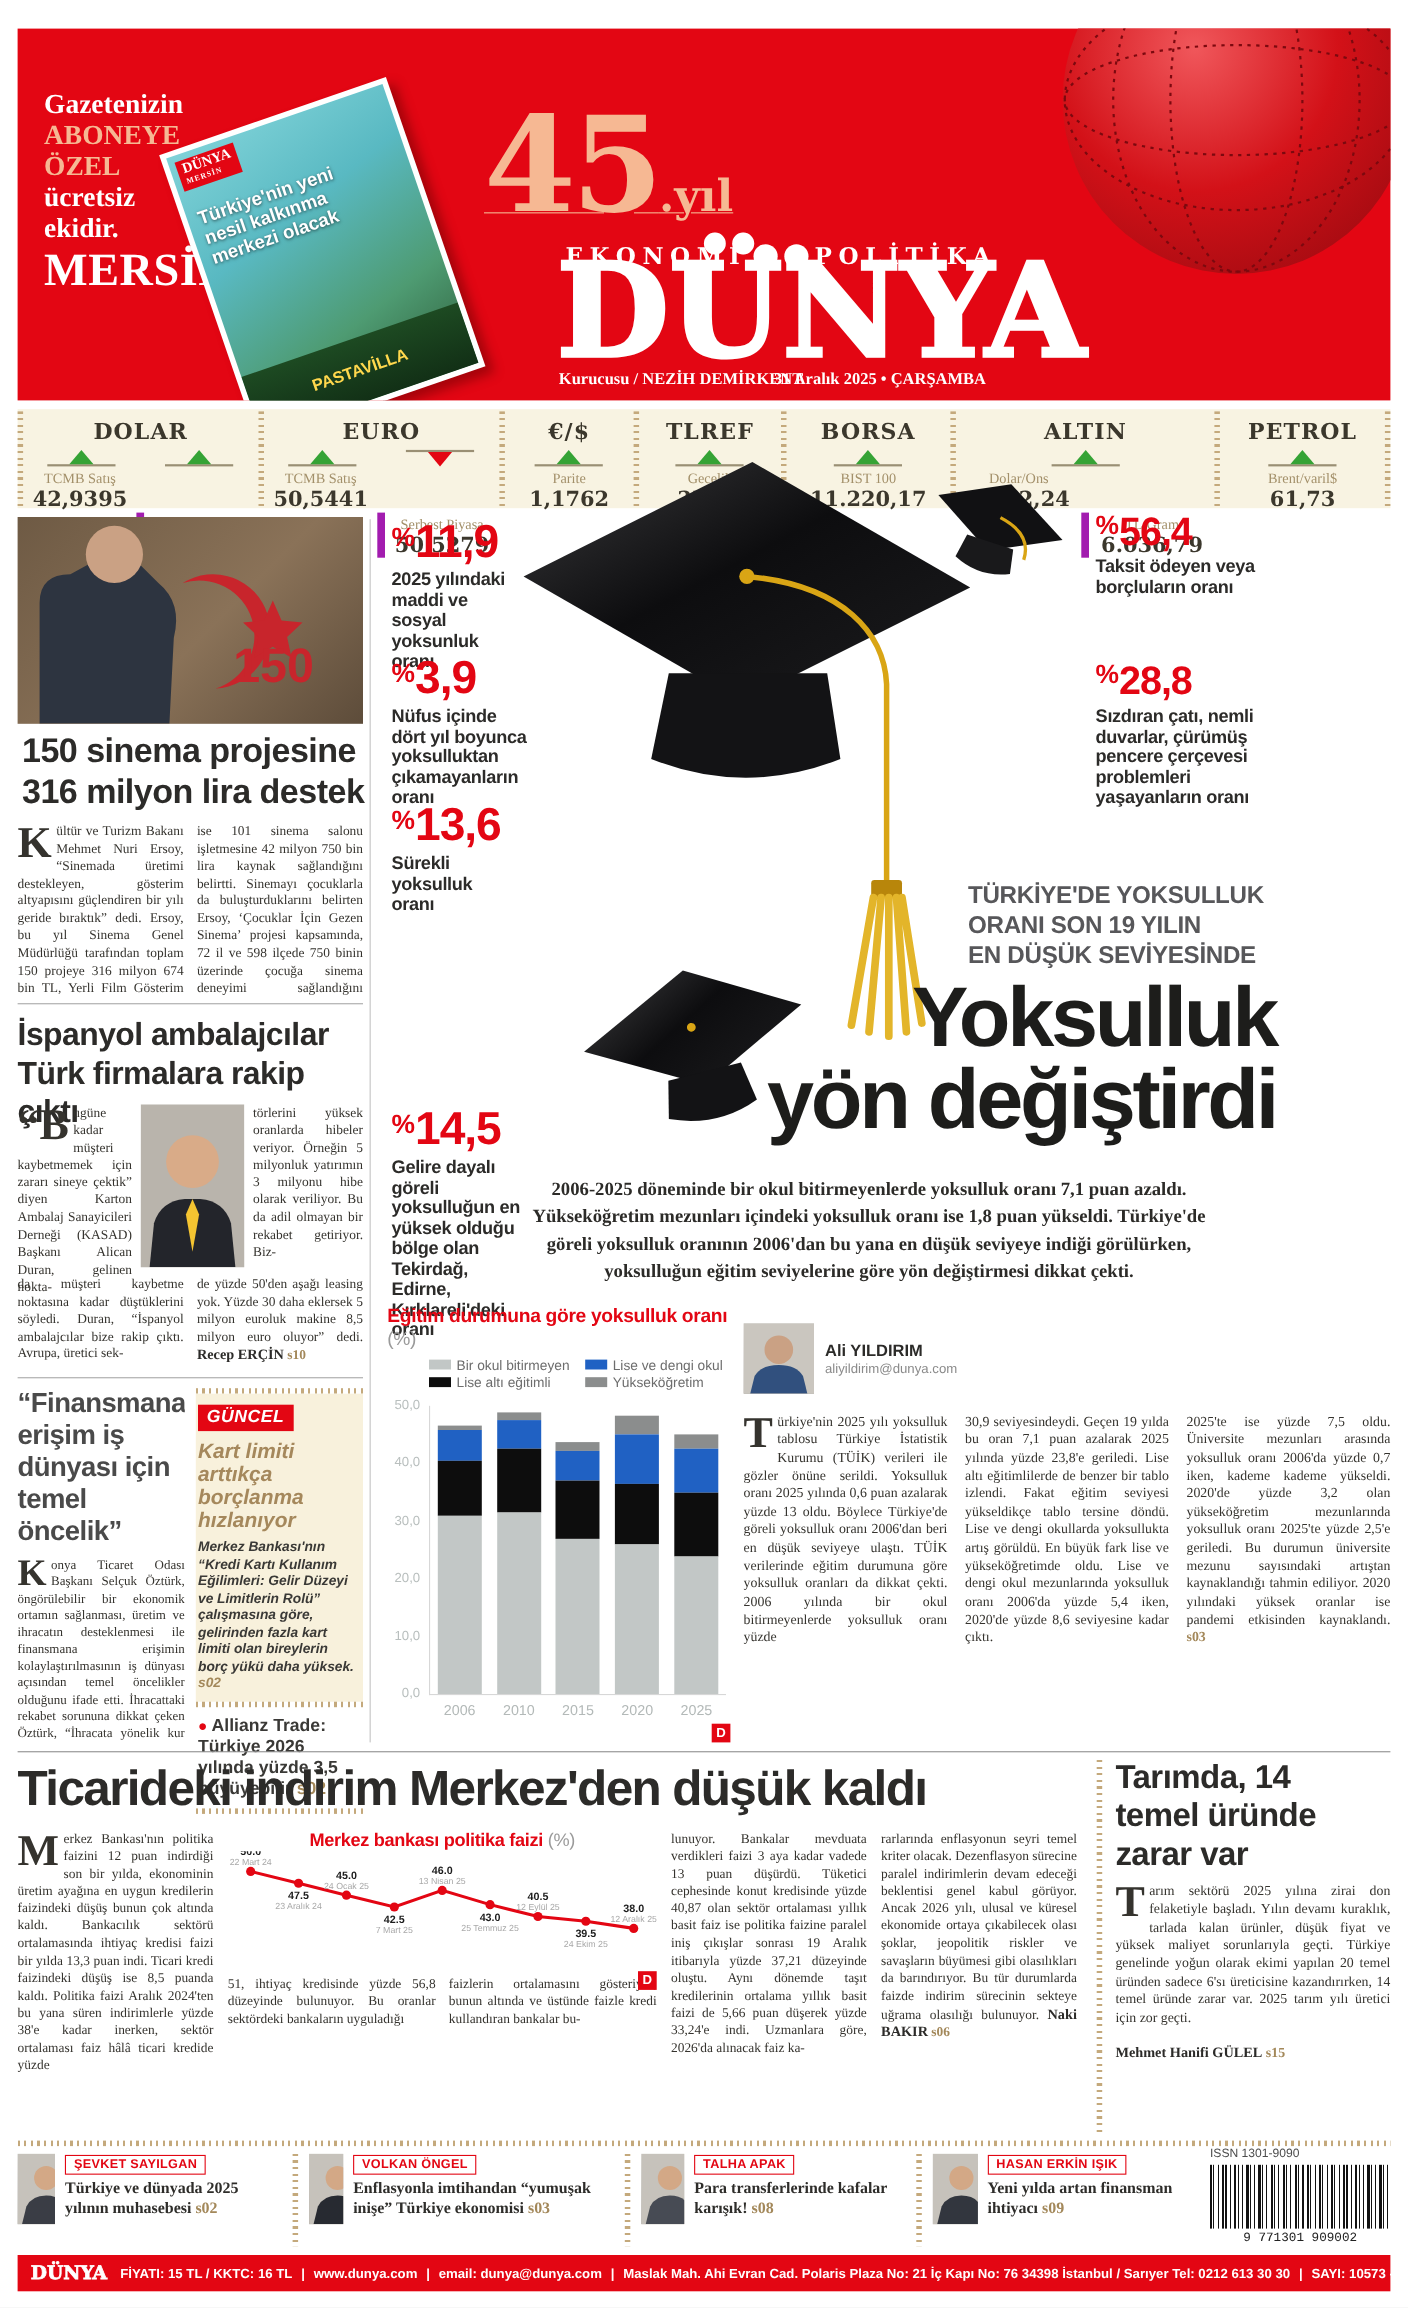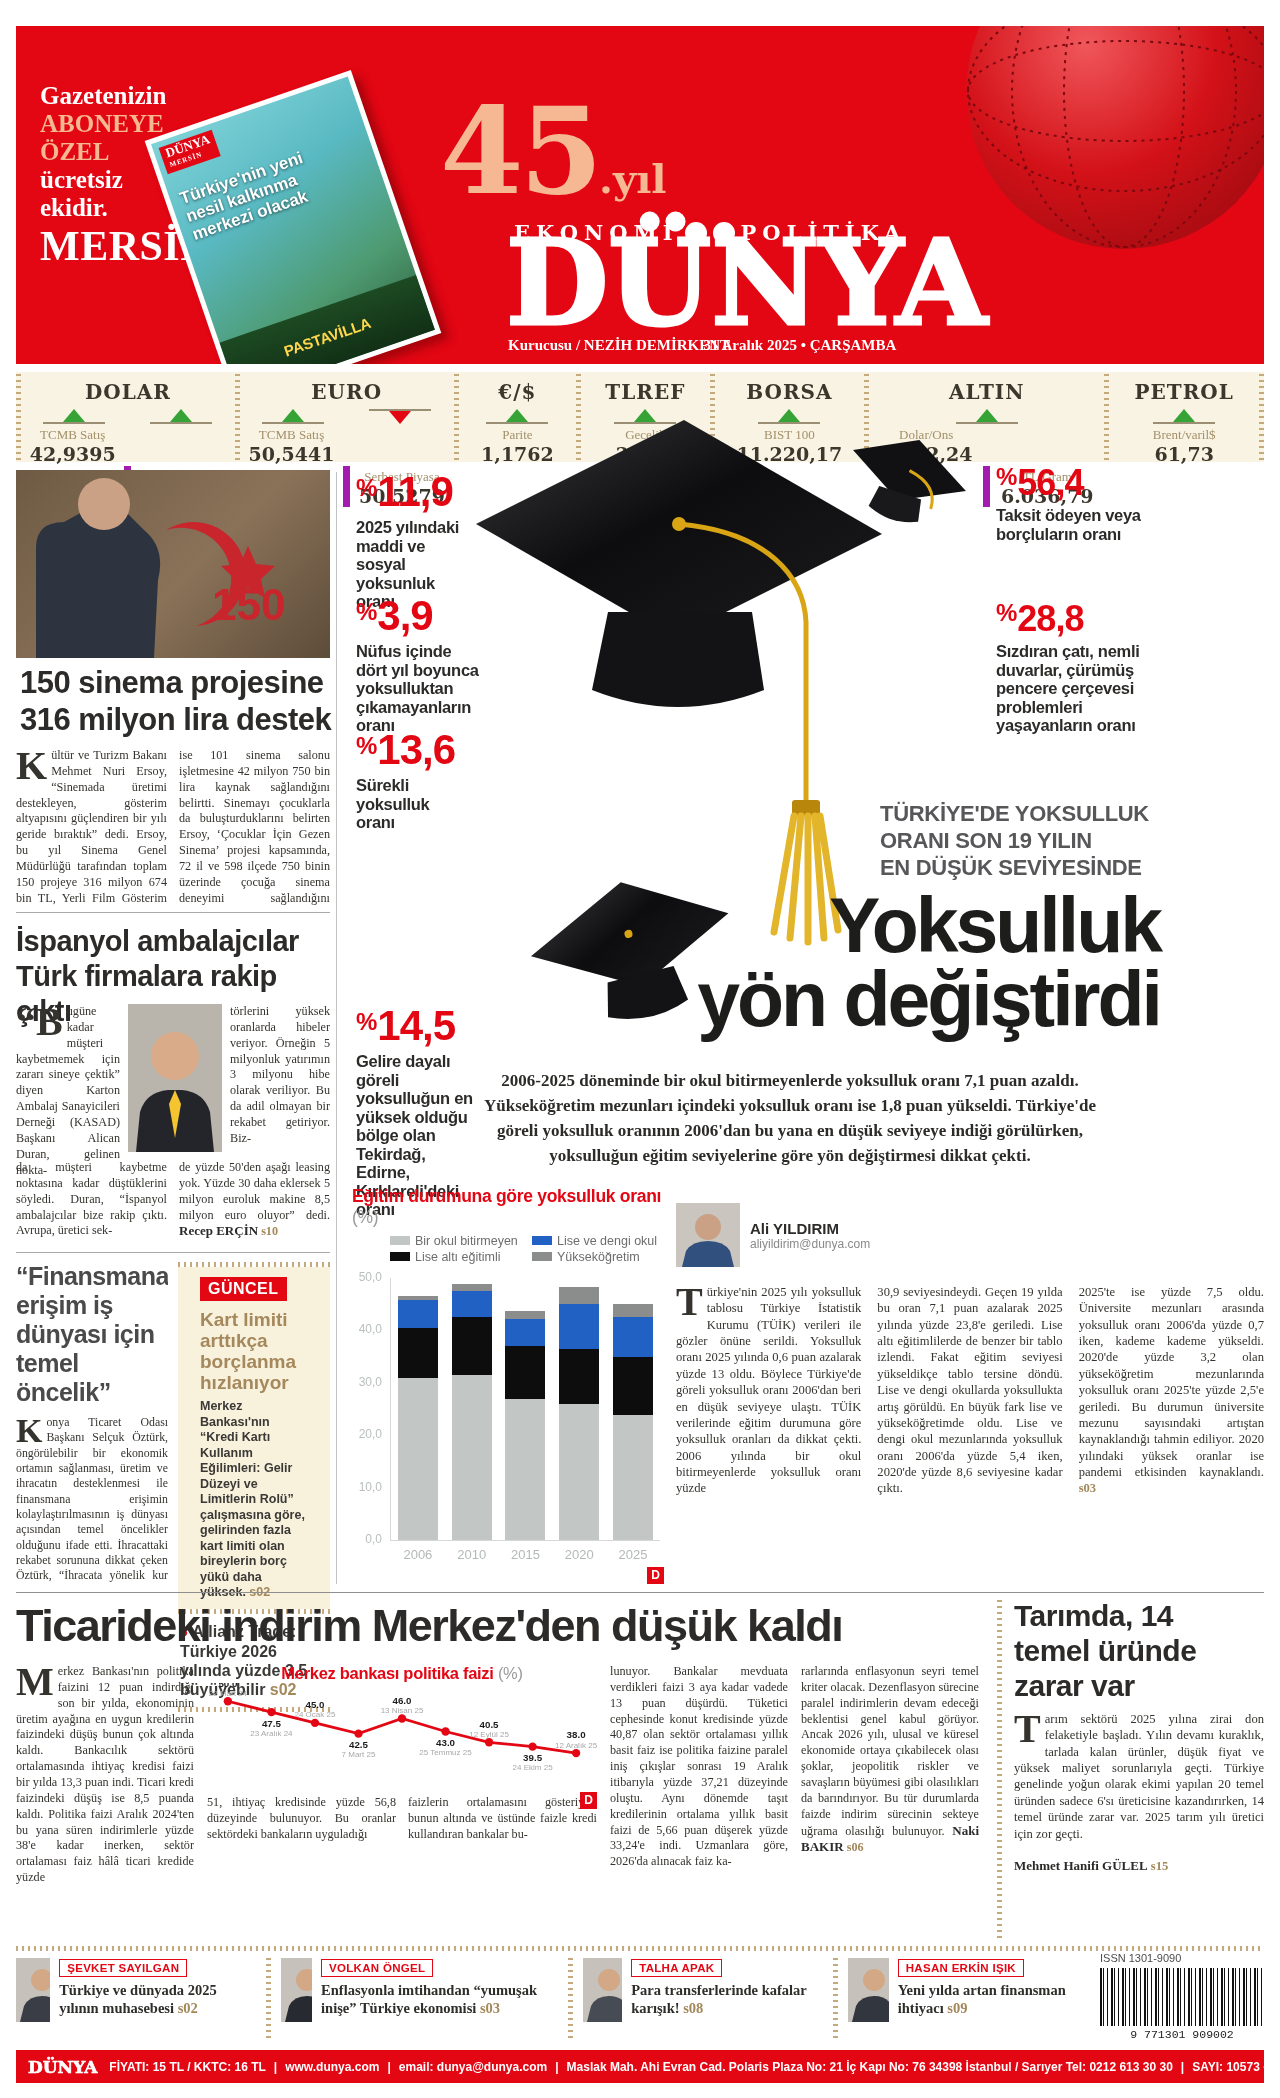--- a/index.html
+++ b/index.html
@@ -14,21 +14,21 @@
   .promo-city{font-size:42px;letter-spacing:.5px;margin-top:10px;}
   .cover{position:absolute;left:168px;top:72px;width:208px;height:268px;background:#fff;padding:5px;
          transform:rotate(-19deg);box-shadow:6px 8px 10px rgba(90,0,0,.45);}
   .cover-in{width:100%;height:100%;background:linear-gradient(160deg,#7fd2d8 0%,#59b9c2 35%,#4e9b72 70%,#2e5d3a 100%);position:relative;overflow:hidden;}
   .cover-brand{position:absolute;left:6px;top:6px;background:#e30613;color:#fff;font-weight:bold;font-size:13px;padding:2px 5px;line-height:12px;}
   .cover-brand small{display:block;font-size:7px;letter-spacing:1px;}
   .cover-head{position:absolute;left:10px;top:52px;width:150px;color:#fff;font-family:"Liberation Sans",sans-serif;
               font-weight:bold;font-size:17px;line-height:19px;text-shadow:0 1px 3px rgba(0,0,0,.6);}
   .cover-ad{position:absolute;left:0;bottom:0;width:100%;height:58px;background:linear-gradient(180deg,#1d4a22,#123016);
             color:#ffd84d;font-family:"Liberation Sans",sans-serif;font-weight:bold;font-size:15px;display:flex;align-items:center;justify-content:center;}
-  .anniv{position:absolute;left:424px;top:70px;color:#f6b893;font-family:"DejaVu Serif",serif;font-weight:bold;}
+  .anniv{position:absolute;left:424px;top:70px;color:#f6b893;font-family:"DejaVu Serif",serif;font-weight:bold;text-decoration:underline;}
   .anniv .num{font-size:120px;line-height:110px;letter-spacing:-4px;}
   .anniv .suf{font-size:40px;}
   .tagline{position:absolute;left:498px;top:194px;color:#fff;font-family:"DejaVu Serif",serif;font-weight:bold;
            font-size:21px;letter-spacing:6px;display:flex;align-items:center;gap:6px;}
   .dot{width:22px;height:22px;border-radius:50%;background:#fff;display:inline-block;}
   .biglogo{position:absolute;left:490px;top:198px;color:#fff;font-family:"DejaVu Serif",serif;font-weight:bold;
            font-size:118px;line-height:118px;letter-spacing:0px;-webkit-text-stroke:3px #fff;}
   .founder{position:absolute;left:492px;bottom:10px;color:#fff;font-weight:bold;font-size:15px;}
   .mdate{position:absolute;left:640px;bottom:10px;width:288px;text-align:center;color:#fff;font-weight:bold;font-size:15px;}
   
@@ -70,21 +70,21 @@
   .deck{font-weight:bold;font-size:17px;line-height:25px;text-align:center;color:#2c2b28;}
   .chart-title{font-family:"Liberation Sans",sans-serif;font-weight:bold;font-size:17.5px;color:#e30613;letter-spacing:-.3px;}
   .chart-title .unit{color:#9a9a9a;font-weight:normal;}
   .legend{display:grid;grid-template-columns:1fr 1fr;gap:2px 10px;margin:6px 0 4px 38px;
           font-family:"Liberation Sans",sans-serif;font-size:12.5px;color:#6d6d6d;}
   .legend i{display:inline-block;width:20px;height:9px;margin-right:5px;}
   .dlogo{position:absolute;right:0;bottom:0;width:17px;height:17px;background:#e30613;color:#fff;
          font-family:"Liberation Sans",sans-serif;font-weight:bold;font-size:12px;text-align:center;line-height:17px;}
   
   .dash-h{height:5px;background:repeating-linear-gradient(90deg,#c4a97c 0 2px,transparent 2px 6px);}
-  .guncel-box{background:#f8f1dc;padding:10px 22px 8px;}
+  .guncel-box{background:#f8f1dc;padding:10px 2px 8px;font-style:italic;}
   .guncel-label{display:inline-block;background:#e30613;color:#fff;font-family:"Liberation Sans",sans-serif;
                 font-weight:bold;font-size:16px;padding:3px 8px;letter-spacing:.5px;}
   .guncel-title{font-family:"Liberation Sans",sans-serif;font-weight:bold;font-size:19px;line-height:21px;color:#a5885c;margin-top:8px;}
   .guncel-body{font-family:"Liberation Sans",sans-serif;font-weight:bold;font-size:12.5px;line-height:15.5px;color:#3a3936;margin-top:6px;}
   .allianz{font-family:"Liberation Sans",sans-serif;font-weight:bold;font-size:16px;line-height:19px;color:#3a3936;padding:8px 2px;}
   .allianz .blt{color:#e30613;font-size:14px;}
   
   .colmn{display:flex;gap:9px;align-items:flex-start;}
   .colmn-name{display:inline-block;border:1.5px solid #e30613;color:#e30613;font-family:"Liberation Sans",sans-serif;
               font-weight:bold;font-size:11.5px;padding:2px 7px;letter-spacing:.3px;}

